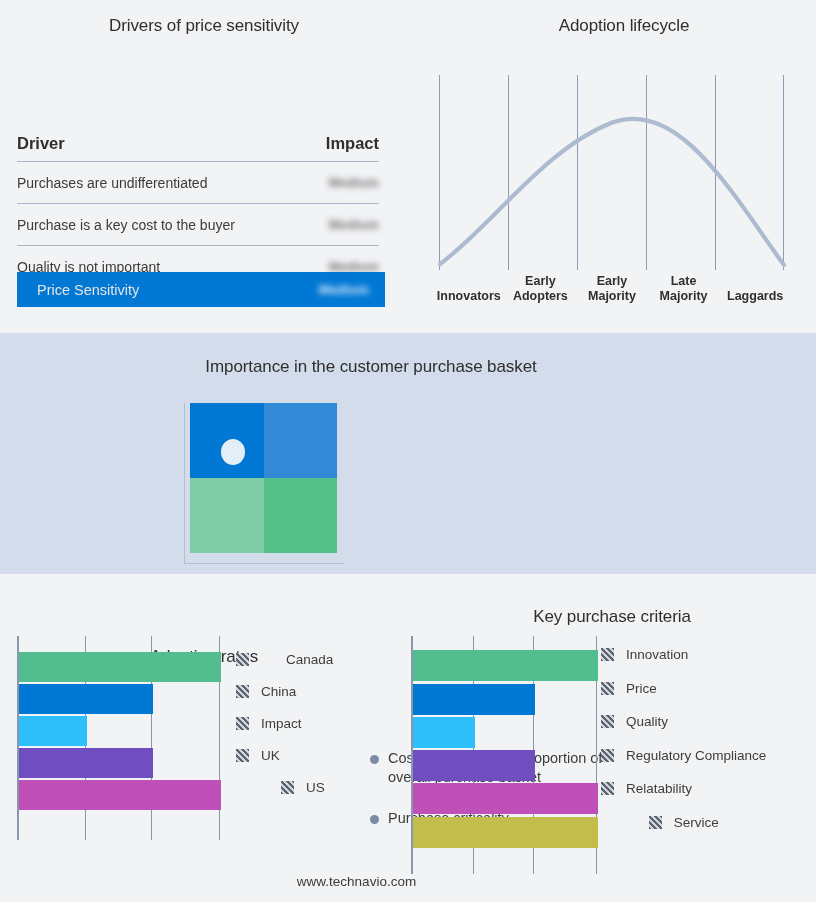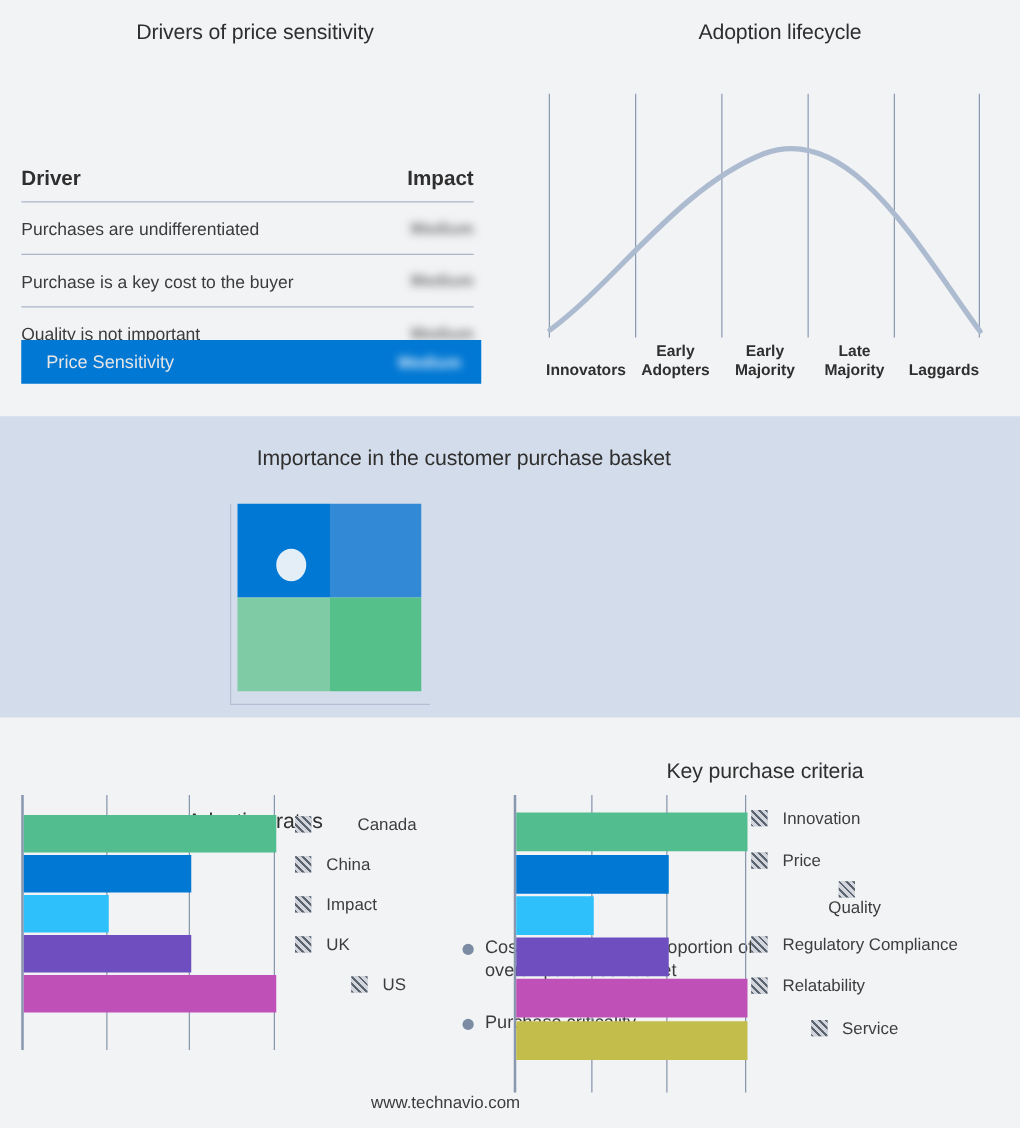--- a/index.html
+++ b/index.html
@@ -266,21 +266,21 @@
 
   <div class="blegend" style="left:193px;top:58px;">
     <div class="bl-item" style="height:33.5px;">
       <span class="hatch"></span>
       <span class="bl-txt">Innovation</span>
     </div>
     <div class="bl-item" style="height:33.5px;">
       <span class="hatch"></span>
       <span class="bl-txt">Price</span>
     </div>
-    <div class="bl-item" style="height:33.5px;flex-direction:column;">
+    <div class="bl-item" style="height:33.5px;">
       <span class="hatch"></span>
       <span class="bl-txt">Quality</span>
     </div>
     <div class="bl-item" style="height:33.5px;">
       <span class="hatch"></span>
       <span class="bl-txt">Regulatory Compliance</span>
     </div>
     <div class="bl-item" style="height:33.5px;">
       <span class="hatch"></span>
       <span class="bl-txt">Relatability</span>

